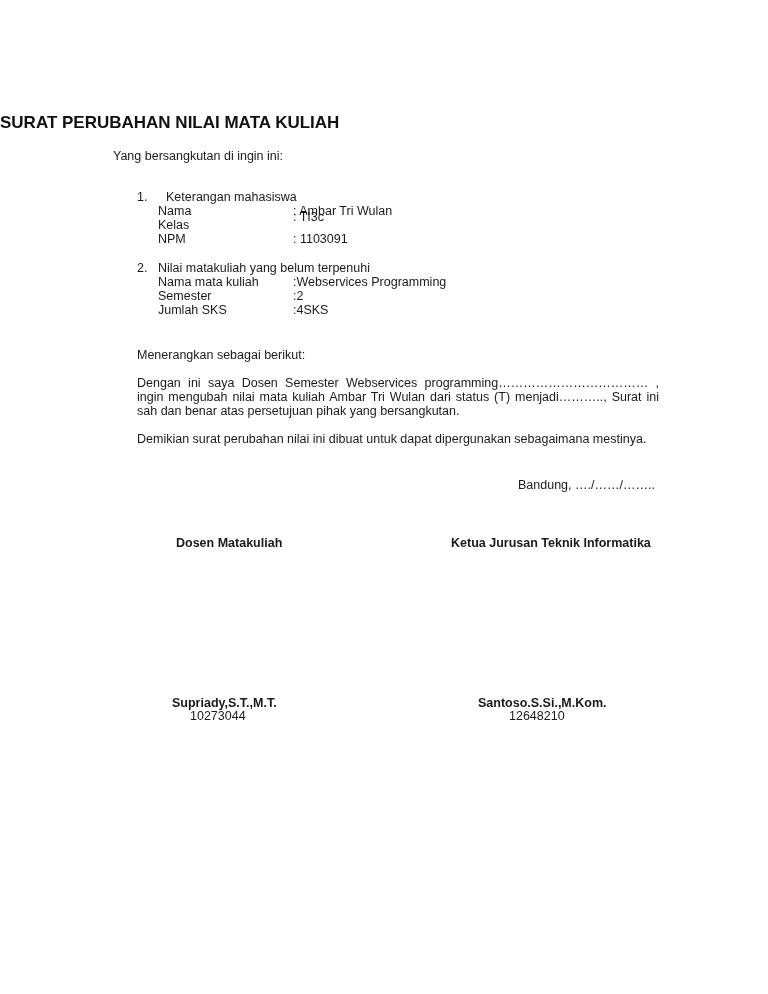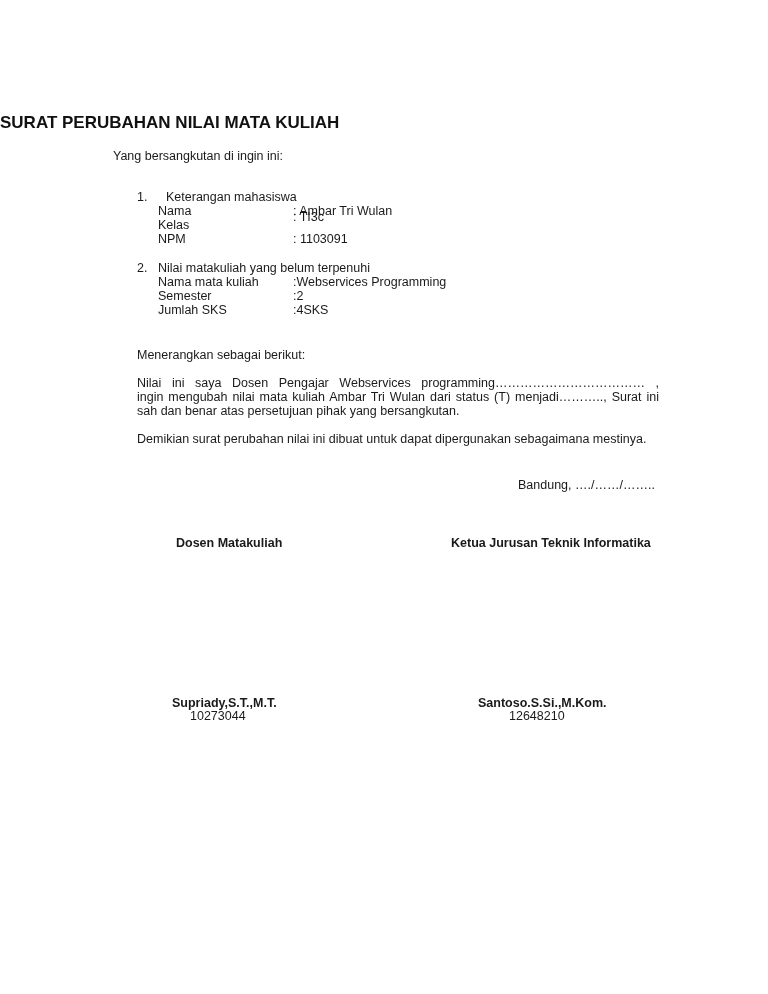--- a/index.html
+++ b/index.html
@@ -35,21 +35,21 @@
   <div class="abs" style="left:158px; top:261px;">Nilai matakuliah yang belum terpenuhi</div>
   <div class="abs" style="left:158px; top:275px;">Nama mata kuliah</div>
   <div class="abs" style="left:293px; top:275px;">:Webservices Programming</div>
   <div class="abs" style="left:158px; top:289px;text-align:right;">Semester</div>
   <div class="abs" style="left:293px; top:289px;">:2</div>
   <div class="abs" style="left:158px; top:303px;">Jumlah SKS</div>
   <div class="abs" style="left:293px; top:303px;">:4SKS</div>
 
   <div class="abs" style="left:137px; top:348px;">Menerangkan sebagai berikut:</div>
 
-  <div class="abs just" style="left:137px; top:376px;">Nilai ini saya Dosen Pengajar Webservices programming………………………………  ,</div>
+  <div class="abs just" style="left:137px; top:376px;">Dengan ini saya Dosen Semester Webservices programming………………………………  ,</div>
   <div class="abs just" style="left:137px; top:390px;">ingin mengubah nilai mata kuliah Ambar Tri Wulan dari status (T) menjadi……….., Surat ini</div>
   <div class="abs just-last" style="left:137px; top:404px;">sah dan benar atas persetujuan pihak yang bersangkutan.</div>
 
   <div class="abs" style="left:137px; top:432px;">Demikian surat perubahan nilai ini dibuat untuk dapat dipergunakan sebagaimana mestinya.</div>
 
   <div class="abs" style="left:518px; top:478px;">Bandung, …./……/……..</div>
 
   <div class="abs bold" style="left:176px; top:536px;">Dosen  Matakuliah</div>
   <div class="abs bold" style="left:451px; top:536px;">Ketua Jurusan Teknik Informatika</div>
 

